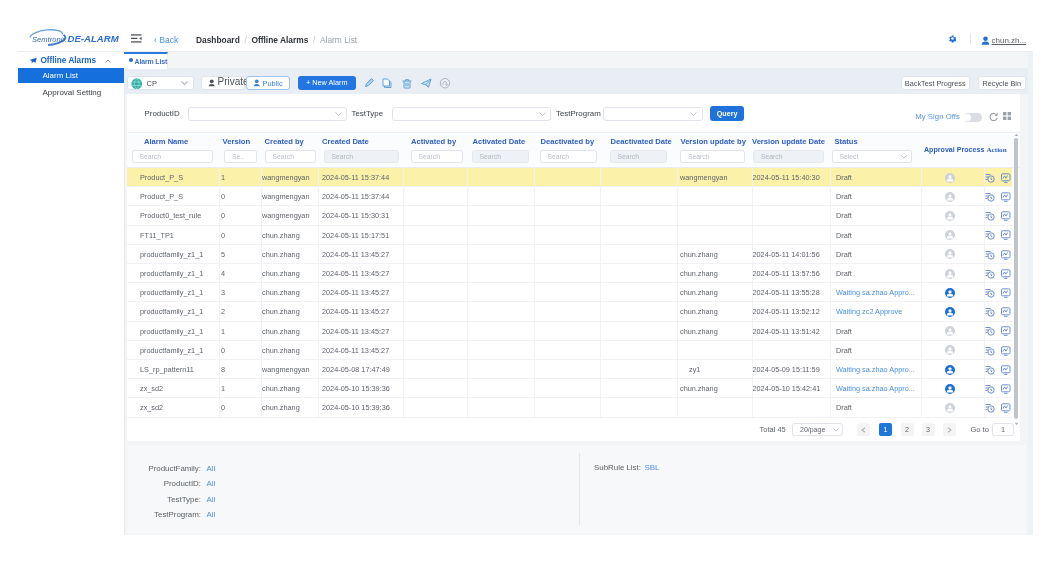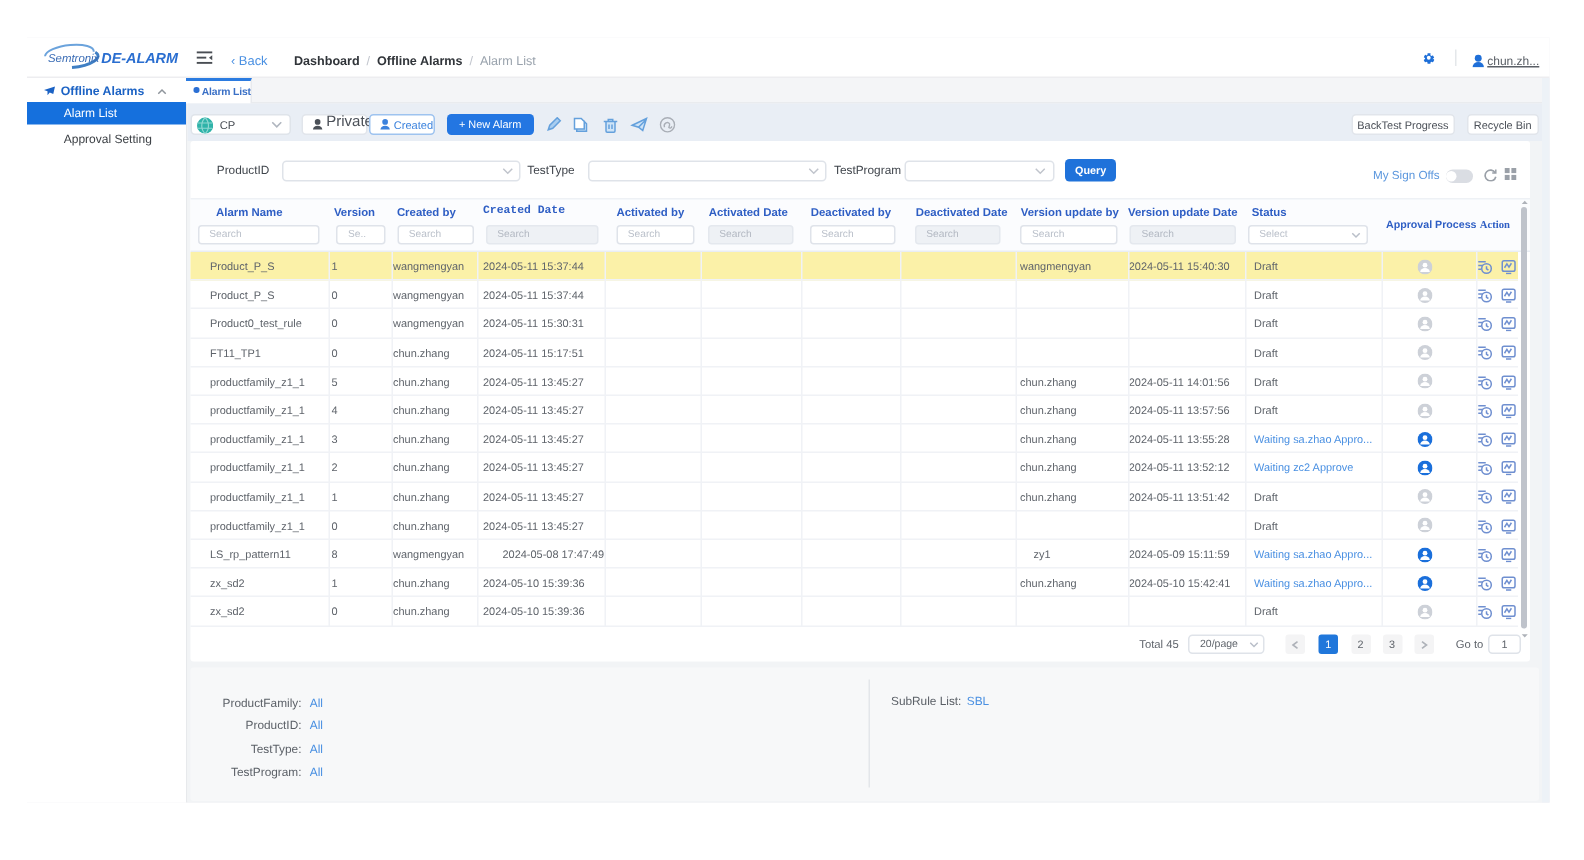--- a/index.html
+++ b/index.html
@@ -78,21 +78,21 @@
     <circle cx="3.75" cy="2.3" r="1.9" fill="#4b5058"></circle>
     <path d="M0.6 7.3 a3.2 2.9 0 0 1 6.3 0 z" fill="#4b5058"></path>
   </svg>
 <div class="ab" style="left:217.5px;top:76px;font-size:10px;color:#4b5058;">Private</div>
 
 <div class="tbtn" style="left:245.5px;width:44px;border-color:#9ec3ef;"></div>
 <svg class="ab" style="left:253px;top:79.3px" width="7.5" height="7.5">
     <circle cx="3.75" cy="2.3" r="1.9" fill="#3b82dd"></circle>
     <path d="M0.6 7.3 a3.2 2.9 0 0 1 6.3 0 z" fill="#3b82dd"></path>
   </svg>
-<div class="ab" style="left:262.5px;top:79px;font-size:7.4px;color:#3b82dd;">Created</div>
+<div class="ab" style="left:262.5px;top:79px;font-size:7.4px;color:#3b82dd;">Public</div>
 
 <div class="ab" style="left:297.5px;top:75.8px;width:58.5px;height:14.5px;background:#2376e2;border-radius:3px;color:#fff;font-size:7.3px;text-align:center;line-height:14.5px;">+ New Alarm</div>
 
 <svg class="ab" style="left:364px;top:78px" width="90" height="10.5" fill="none">
   <g stroke="#64a0dc" stroke-width="1">
     <path d="M1.5 8.5 l1-3 5-5 2 2 -5 5 -3 1 z" fill="#a8cdf0"></path>
     <path d="M20.5 2.5 h4.5 l2 2 v5 h-6.5 z" fill="#cfe4f7"></path>
       <path d="M19 1 h4.5 l2 2 v5 h-6.5 z" fill="#fff"></path>
     <path d="M38.5 3 h9 M40 3 v6.3 a0.8 0.8 0 0 0 0.8 0.8 h4.4 a0.8 0.8 0 0 0 0.8-0.8 V3 M41.5 3 v-1.3 h3 V3 M42 5 v3 M44 5 v3" fill="#cfe4f7"></path>
     <path d="M57.5 5.5 l9.5-4.5 -2.5 8 -2.8-2.2 -4.2-1.3 z M64.5 9 l-2.8-2.2 5-5" fill="#cfe4f7"></path>
@@ -135,21 +135,21 @@
   <rect x="0" y="0" width="3.4" height="3.4"></rect>
     <rect x="4.6" y="0" width="3.4" height="3.4"></rect>
   <rect x="0" y="4.6" width="3.4" height="3.4"></rect>
     <rect x="4.6" y="4.6" width="3.4" height="3.4"></rect>
 </svg>
 
 <div class="ab" style="left:127px;top:132px;width:893px;height:35.5px;background:#fbfcfe;border-top:1px solid #eef1f5;border-bottom:1px solid #e9edf3;"></div>
 <div class="hl" style="left:144px;">Alarm Name</div>
 <div class="hl" style="left:222.6px;">Version</div>
 <div class="hl" style="left:264.6px;">Created by</div>
-<div class="hl" style="left:322px;font-family:Liberation Mono, monospace;">Created Date</div>
+<div class="hl" style="left:322px;">Created Date</div>
 <div class="hl" style="left:411px;">Activated by</div>
 <div class="hl" style="left:472.5px;">Activated Date</div>
 <div class="hl" style="left:540.5px;">Deactivated by</div>
 <div class="hl" style="left:610.5px;">Deactivated Date</div>
 <div class="hl" style="left:680.5px;">Version update by</div>
 <div class="hl" style="left:752px;">Version update Date</div>
 <div class="hl" style="left:834.5px;">Status</div>
 <div class="hl" style="left:924px;top:145.5px;font-size:7.1px;">Approval Process</div>
 <div class="hl" style="left:986.5px;top:145.5px;font-size:7.1px;font-family:Liberation Serif, serif;">Action</div>
 <div class="si" style="left:131.5px;width:81px;">Search</div>
@@ -375,21 +375,21 @@
     <circle cx="6" cy="6" r="3.2"></circle>
     <path d="M6 4.5 v1.7 l1.3 0.8"></path>
     <rect x="16.5" y="0.8" width="8.5" height="7" rx="1.2"></rect>
     <path d="M18 5.5 l1.6-2.6 1.4 2.2 1.6-2.6"></path>
     <path d="M19 9.3 h3.5"></path>
   </svg>
 <div class="row" style="top:360.0px;">
     <div class="c" style="left:13px;width:75px;">LS_rp_pattern11</div>
     <div class="c" style="left:94px;width:30px;">8</div>
     <div class="c" style="left:135px;width:54px;">wangmengyan</div>
-    <div class="c" style="left:208px;width:79px;">2024-05-08 17:47:49</div>
+    <div class="c" style="left:195px;width:79px;">2024-05-08 17:47:49</div>
     <div class="c" style="left:562px;width:70px;">zy1</div>
     <div class="c" style="left:625.5px;width:76px;">2024-05-09 15:11:59</div>
     <div class="c" style="left:709px;width:84px;color:#4a90e2;">Waiting sa.zhao Appro...</div>
   </div>
 <svg style="position:absolute;left:945px;top:364.6px" width="10" height="10">
     <circle cx="5" cy="5" r="5" fill="#1a6fdb"></circle>
     <circle cx="5" cy="3.8" r="1.6" fill="#fff"></circle>
     <path d="M1.8 8.4 a3.2 2.8 0 0 1 6.4 0 z" fill="#fff"></path>
   </svg>
 <svg style="position:absolute;left:985px;top:364.8px" width="26" height="10" fill="none" stroke="#6f8fd0" stroke-width="1">

